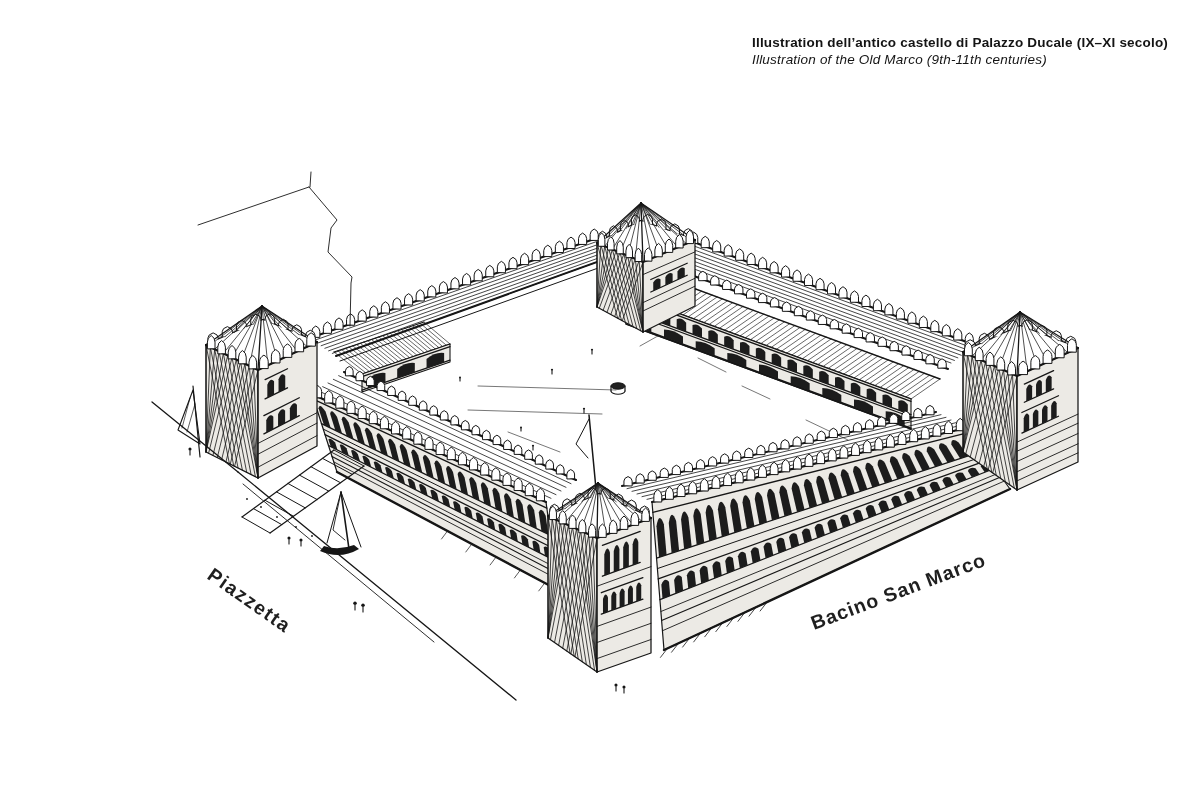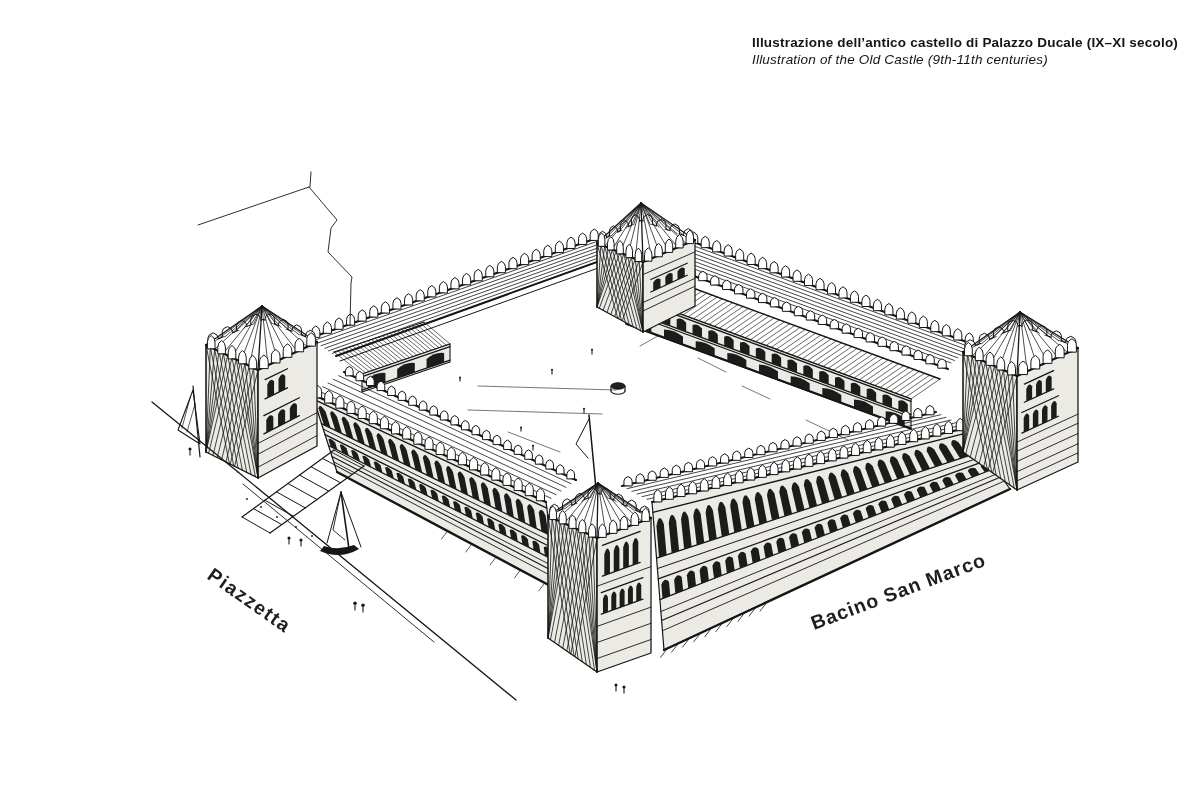--- a/index.html
+++ b/index.html
@@ -10,22 +10,22 @@
   .caption .l2{font-style:italic;font-weight:400;letter-spacing:.2px;}
   svg{position:absolute;left:0;top:0;}
   text.place{font-family:"Liberation Sans",sans-serif;font-weight:600;fill:#1f1f1f;}
 </style>
 </head>
 <body>
 
 <div class="page">
 
   <div class="caption">
-    <div class="l1">Illustrazione dell’antico castello di Palazzo Ducale (IX–XI secolo)</div>
-    <div class="l2">Illustration of the Old Castle (9th-11th centuries)</div>
+    <div class="l1">Illustration dell’antico castello di Palazzo Ducale (IX–XI secolo)</div>
+    <div class="l2">Illustration of the Old Marco (9th-11th centuries)</div>
   </div>
 
   <svg width="1200" height="800" viewBox="0 0 1200 800">
     <g id="drawing">
         <polygon points="640,302 936,392 612,480 366,390" fill="#ffffff" stroke="none" stroke-width="0" stroke-linejoin="round"></polygon>
         <line x1="478" y1="386" x2="616" y2="390" stroke="#4a4a4a" stroke-width="0.75" stroke-linecap="round"></line>
         <line x1="468" y1="410" x2="602" y2="414" stroke="#4a4a4a" stroke-width="0.75" stroke-linecap="round"></line>
         <line x1="640" y1="346" x2="690" y2="318" stroke="#4a4a4a" stroke-width="0.75" stroke-linecap="round"></line>
         <line x1="698" y1="358" x2="726" y2="372" stroke="#4a4a4a" stroke-width="0.75" stroke-linecap="round"></line>
         <line x1="742" y1="386" x2="770" y2="399" stroke="#4a4a4a" stroke-width="0.75" stroke-linecap="round"></line>

